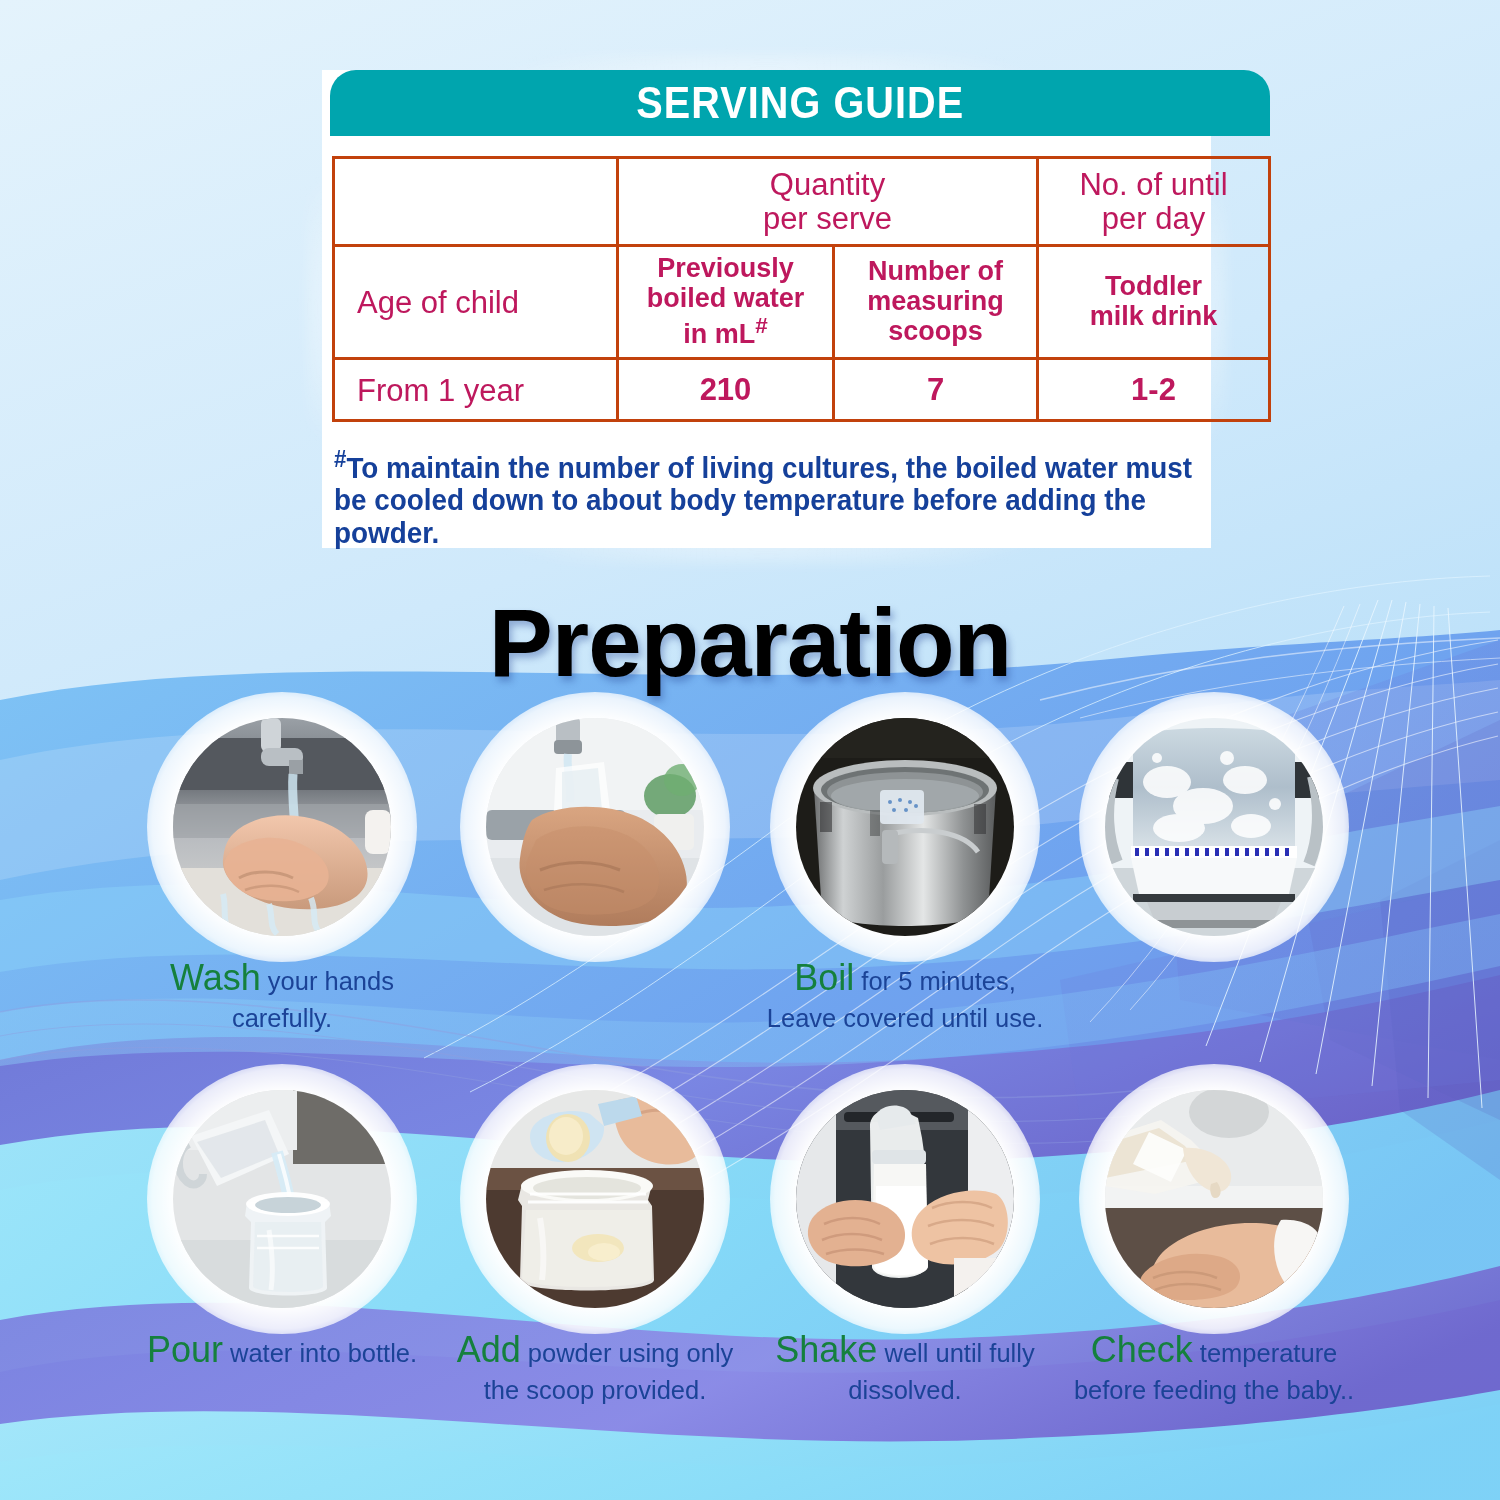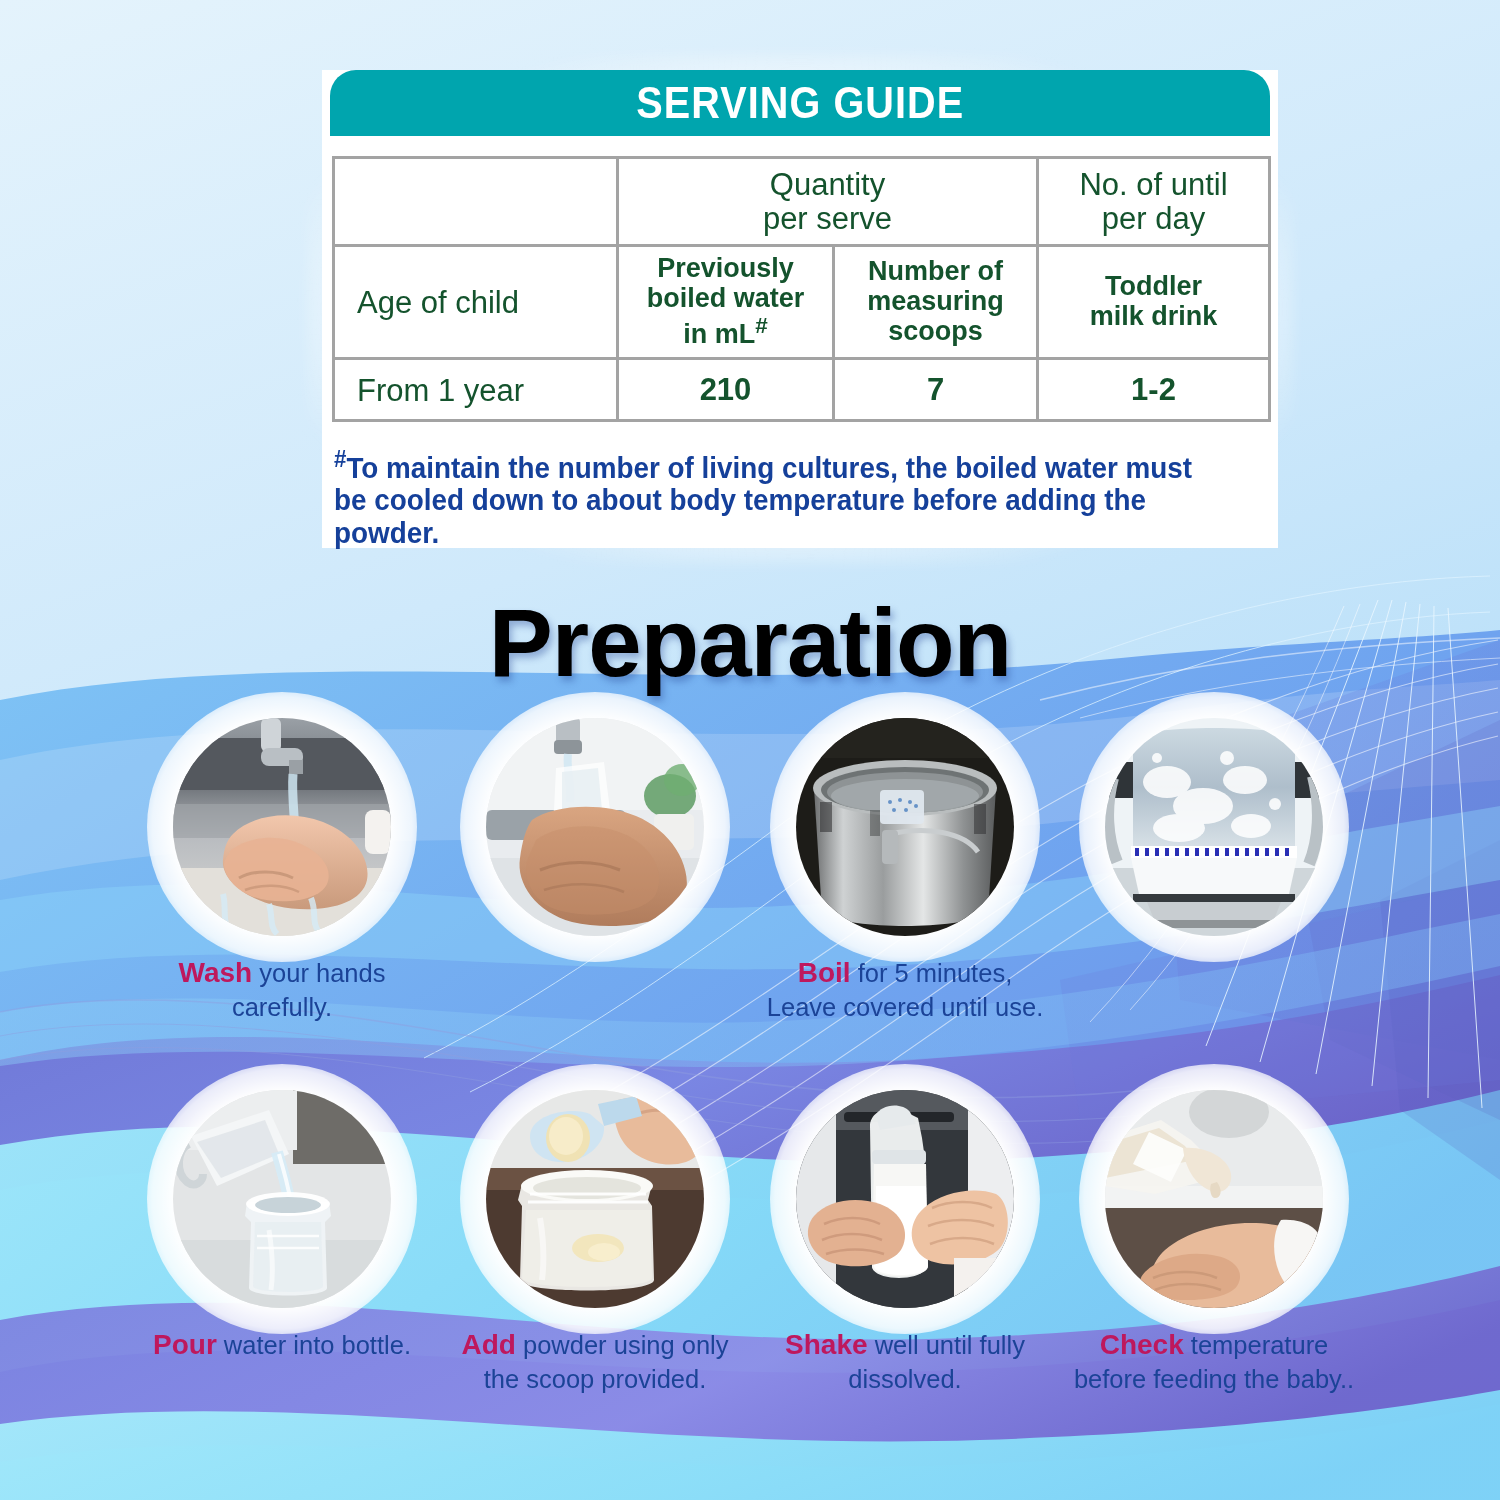--- a/index.html
+++ b/index.html
@@ -10,21 +10,21 @@
     position: relative;
   }
 
   
   #bg { position: absolute; inset: 0; width: 1500px; height: 1500px; z-index: 0; }
 
   
   .guide-wrap {
     position: absolute;
     left: 322px; top: 70px;
-    width: 956px; height: 478px;
+    width: 889px; height: 478px;
     z-index: 5;
     padding-left: 28px;
   }
   .guide-glow {
     position: absolute; inset: -16px;
     background: radial-gradient(ellipse at center, rgba(255,255,255,0.95) 45%, rgba(255,255,255,0.0) 78%);
     filter: blur(6px);
   }
   .guide-card {
     position: absolute; inset: 0;
@@ -48,22 +48,22 @@
   }
 
   table.serving {
     position: absolute;
     left: 10px; top: 86px;
     width: 936px;
     border-collapse: collapse;
     table-layout: fixed;
   }
   table.serving td {
-    border: 3px solid #a3a3a3;
-    color: #14532d;
+    border: 3px solid #c2410c;
+    color: #be185d;
     text-align: center;
     vertical-align: middle;
     padding: 4px 6px;
   }
   .c1 { width: 284px; }
   .c2 { width: 216px; }
   .c3 { width: 204px; }
   .c4 { width: 232px; }
 
   .hdr-light { font-size: 31px; line-height: 1.08; font-weight: normal; }
@@ -122,21 +122,21 @@
     overflow: hidden;
   }
   .photo svg { display:block; width: 218px; height: 218px; }
   .caption {
     margin-top: 18px;
     font-size: 25.5px;
     color: #1b4397;
     line-height: 1.33;
     padding: 0 14px;
   }
-  .caption b { font-weight: bold; font-size: 28px; color: #be185d; }
+  .caption b { font-weight: normal; font-size: 36px; color: #15803d; }
 
   .r1 { top: 718px; }
   .r2 { top: 1090px; }
   .col1 { left: 127px; }
   .col2 { left: 440px; }
   .col3 { left: 750px; }
   .col4 { left: 1059px; }
 </style>
 </head>
 <body>

